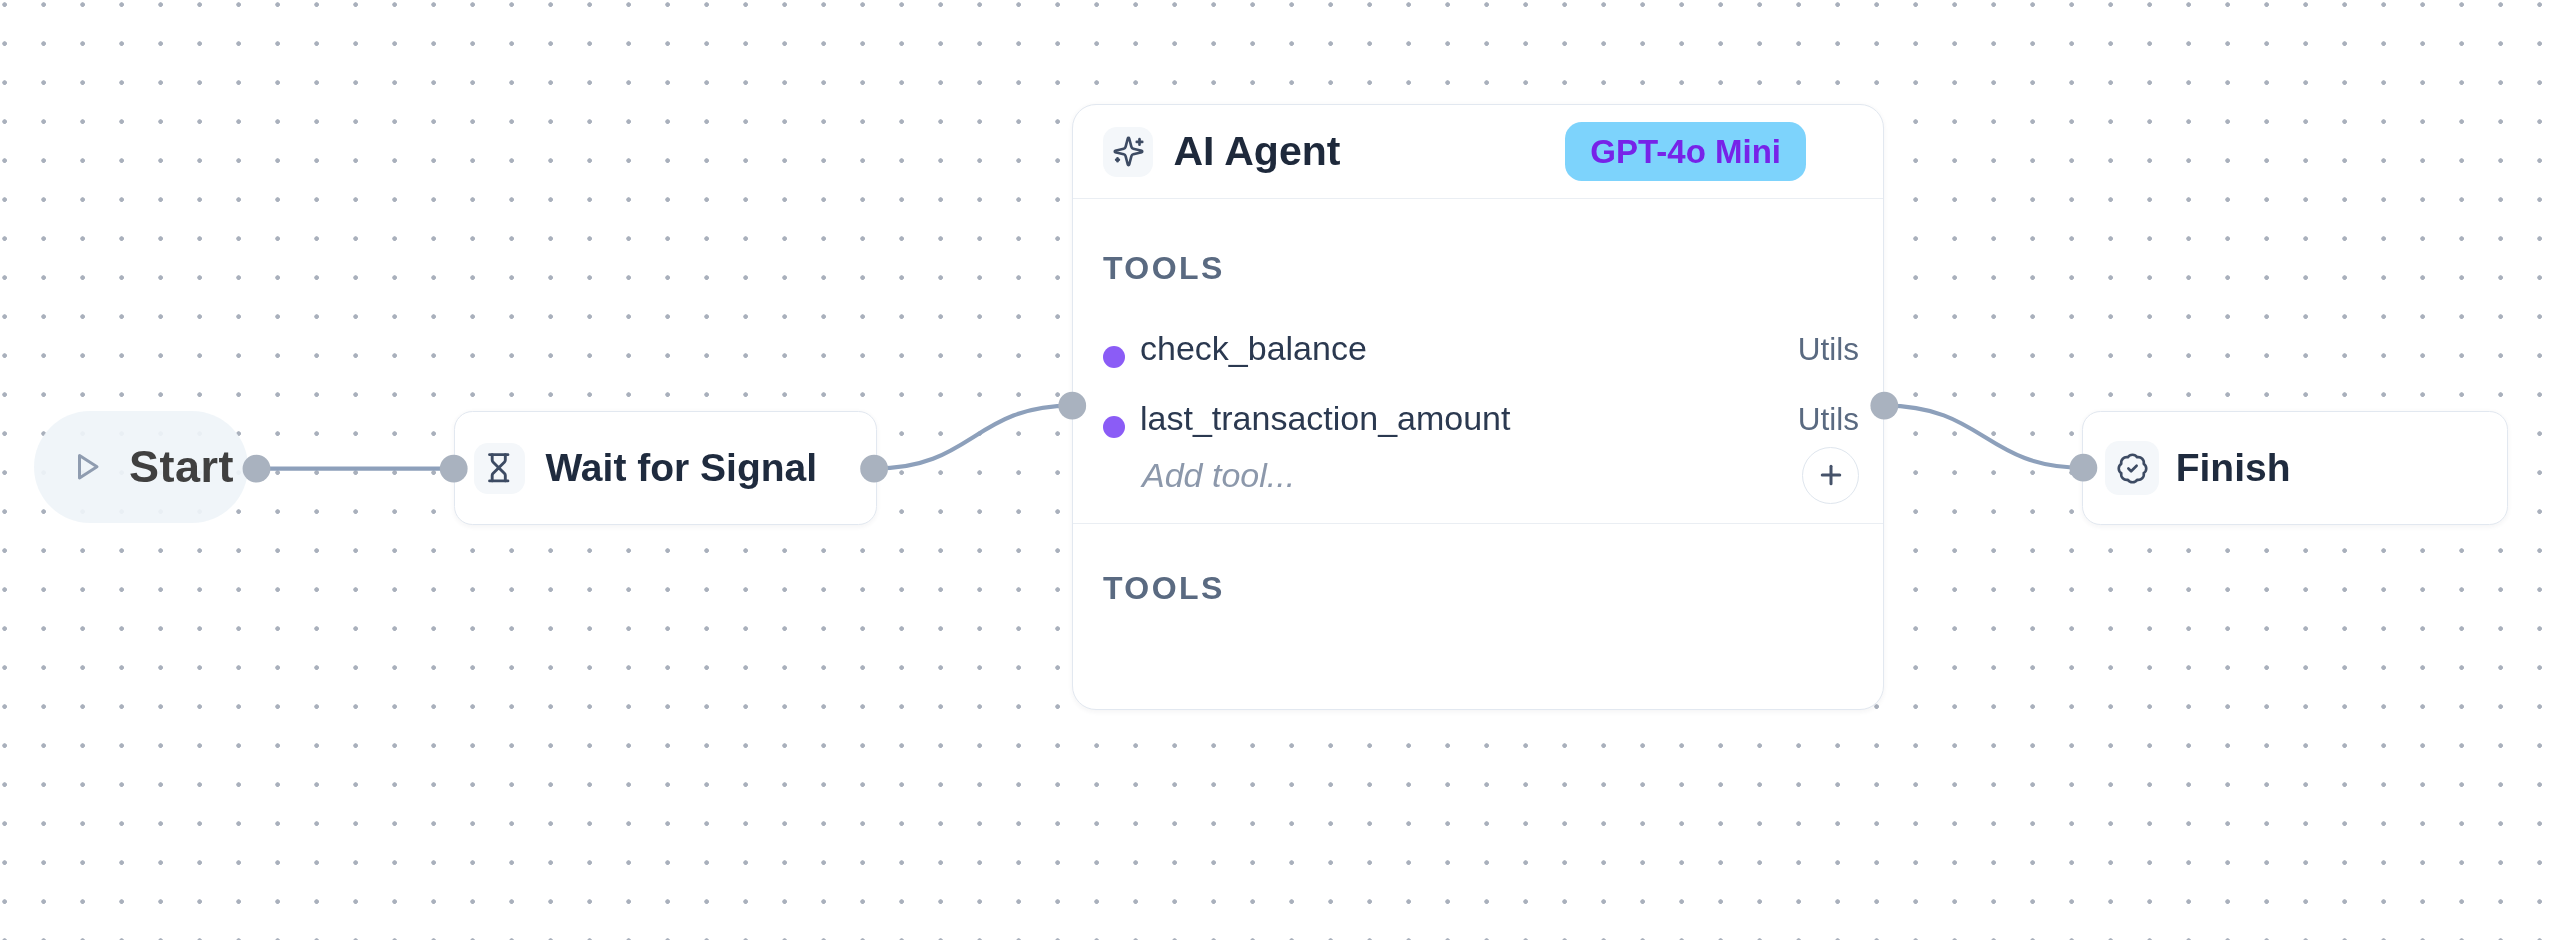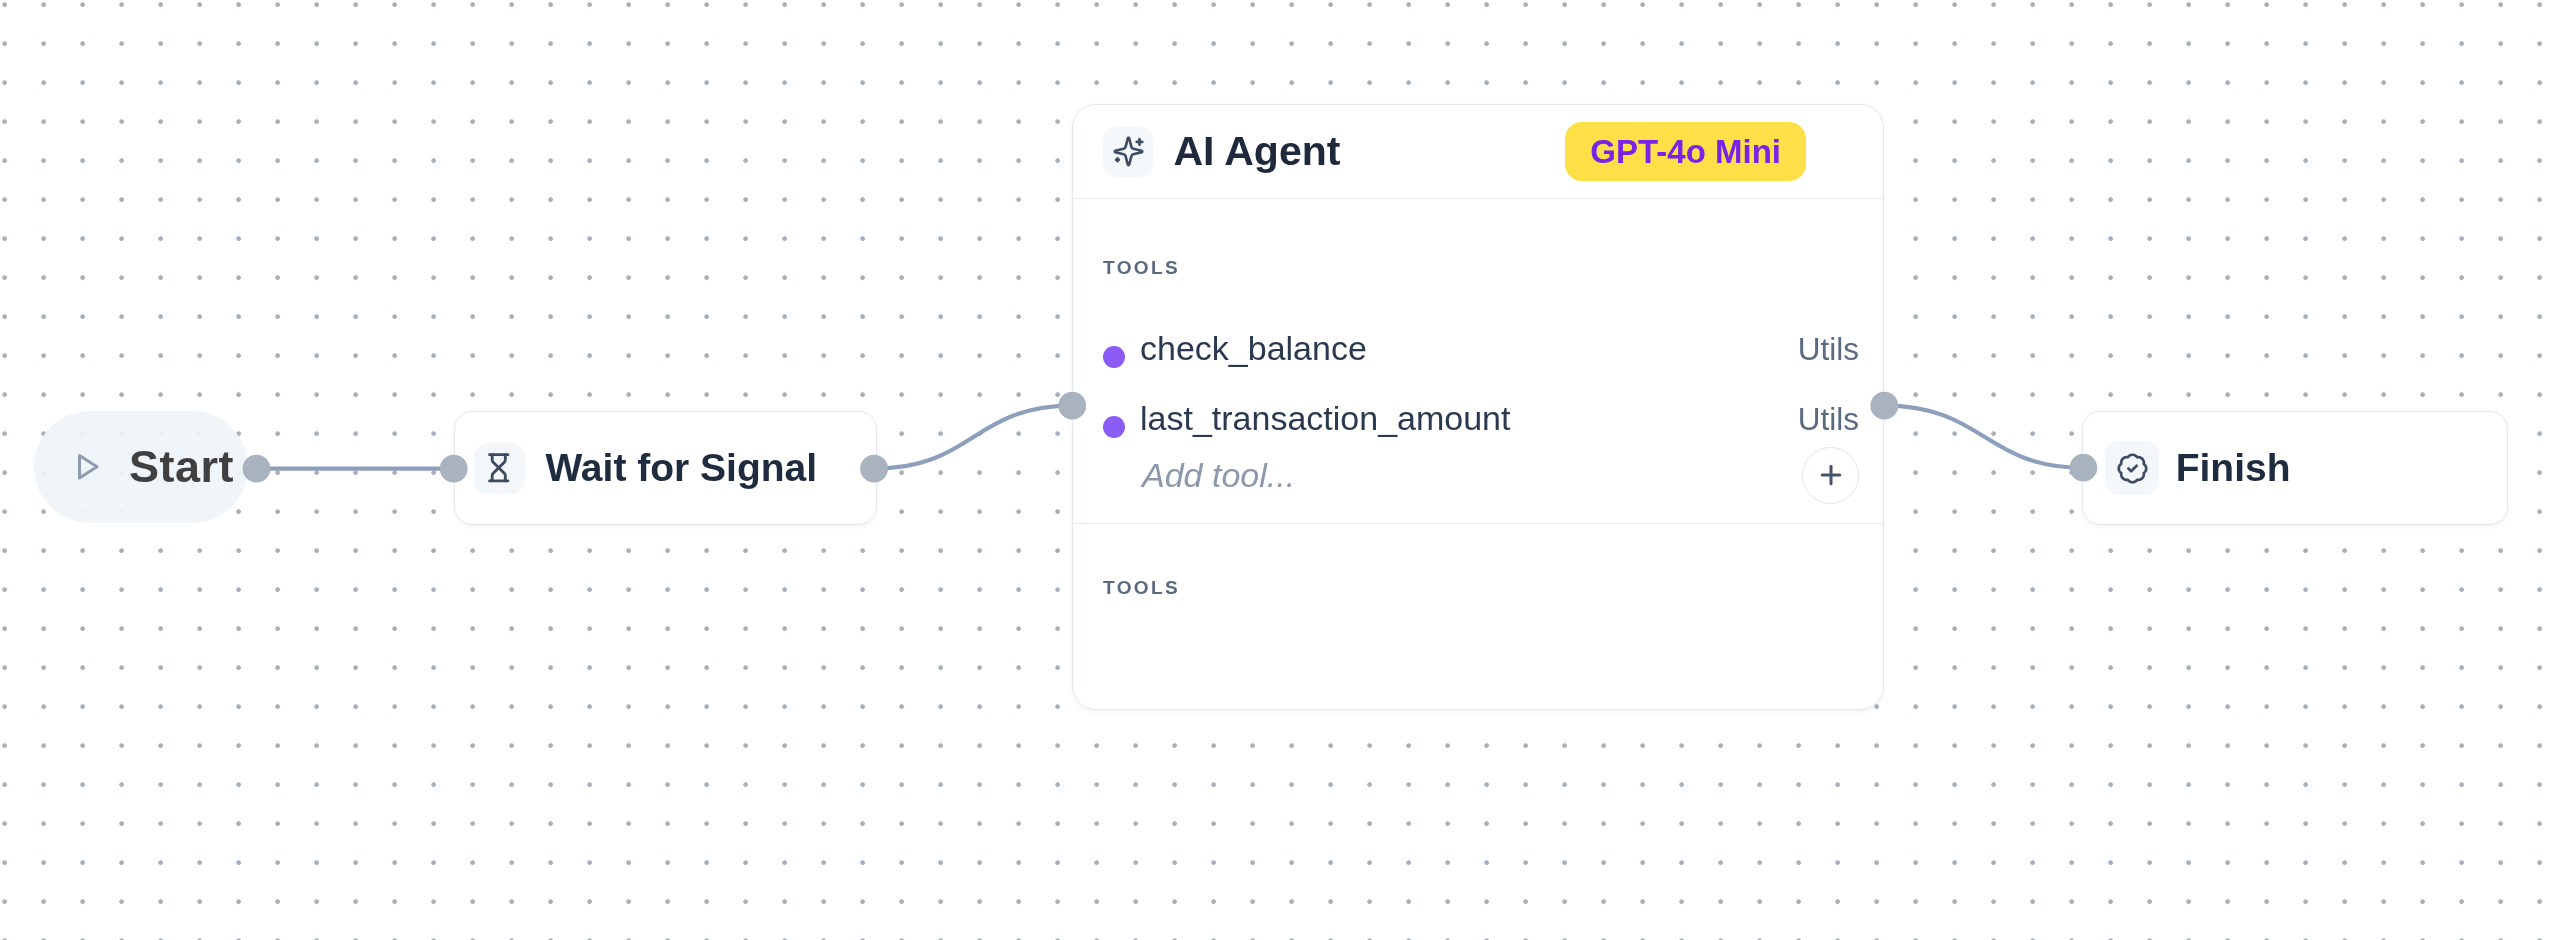--- a/index.html
+++ b/index.html
@@ -46,32 +46,32 @@
   
   .node.agent{
     left:1072px;top:104px;width:812px;height:606px;
     border-radius:24px;
     display:block;align-items:unset;
   }
   .agent-header{display:flex;align-items:center;height:93px;padding:0 77px 0 30px;}
   .agent-title{font-size:41px;font-weight:600;color:#1e293b;margin-left:20.4px;}
   .model-badge{
     margin-left:auto;
-    background:#fde047;color:#7723e8;
+    background:#7dd3fc;color:#7723e8;
     font-size:33px;font-weight:600;
     line-height:59px;height:59px;
     padding:0 25px;border-radius:16.7px;
   }
   .divider{height:0.9px;background:#eaeef3;}
   .divider.d2{margin-top:11px;}
   .section{padding:0 24px 0 30px;}
   .section.tools{padding-top:57px;}
   .section.memory{padding-top:52px;}
   .section-label{
-    font-size:19px;font-weight:700;letter-spacing:2.4px;
+    font-size:32px;font-weight:700;letter-spacing:2.4px;
     color:#5a6a81;line-height:24px;
   }
   .item-row{display:flex;align-items:flex-end;height:70px;}
   .item-row.first{margin-top:18.5px;}
   .item-dot{width:22px;height:22px;border-radius:50%;flex:none;}
   .item-dot.purple{background:#8b5cf6;}
   .item-dot.blue{background:#4076f5;}
   .item-name{margin-left:15px;font-size:34px;font-weight:500;color:#2b3950;}
   .item-tag{margin-left:auto;font-size:31.5px;color:#5a6a81;}
   .add-row{display:flex;align-items:center;height:74px;margin-left:39px;gap:23px;}

